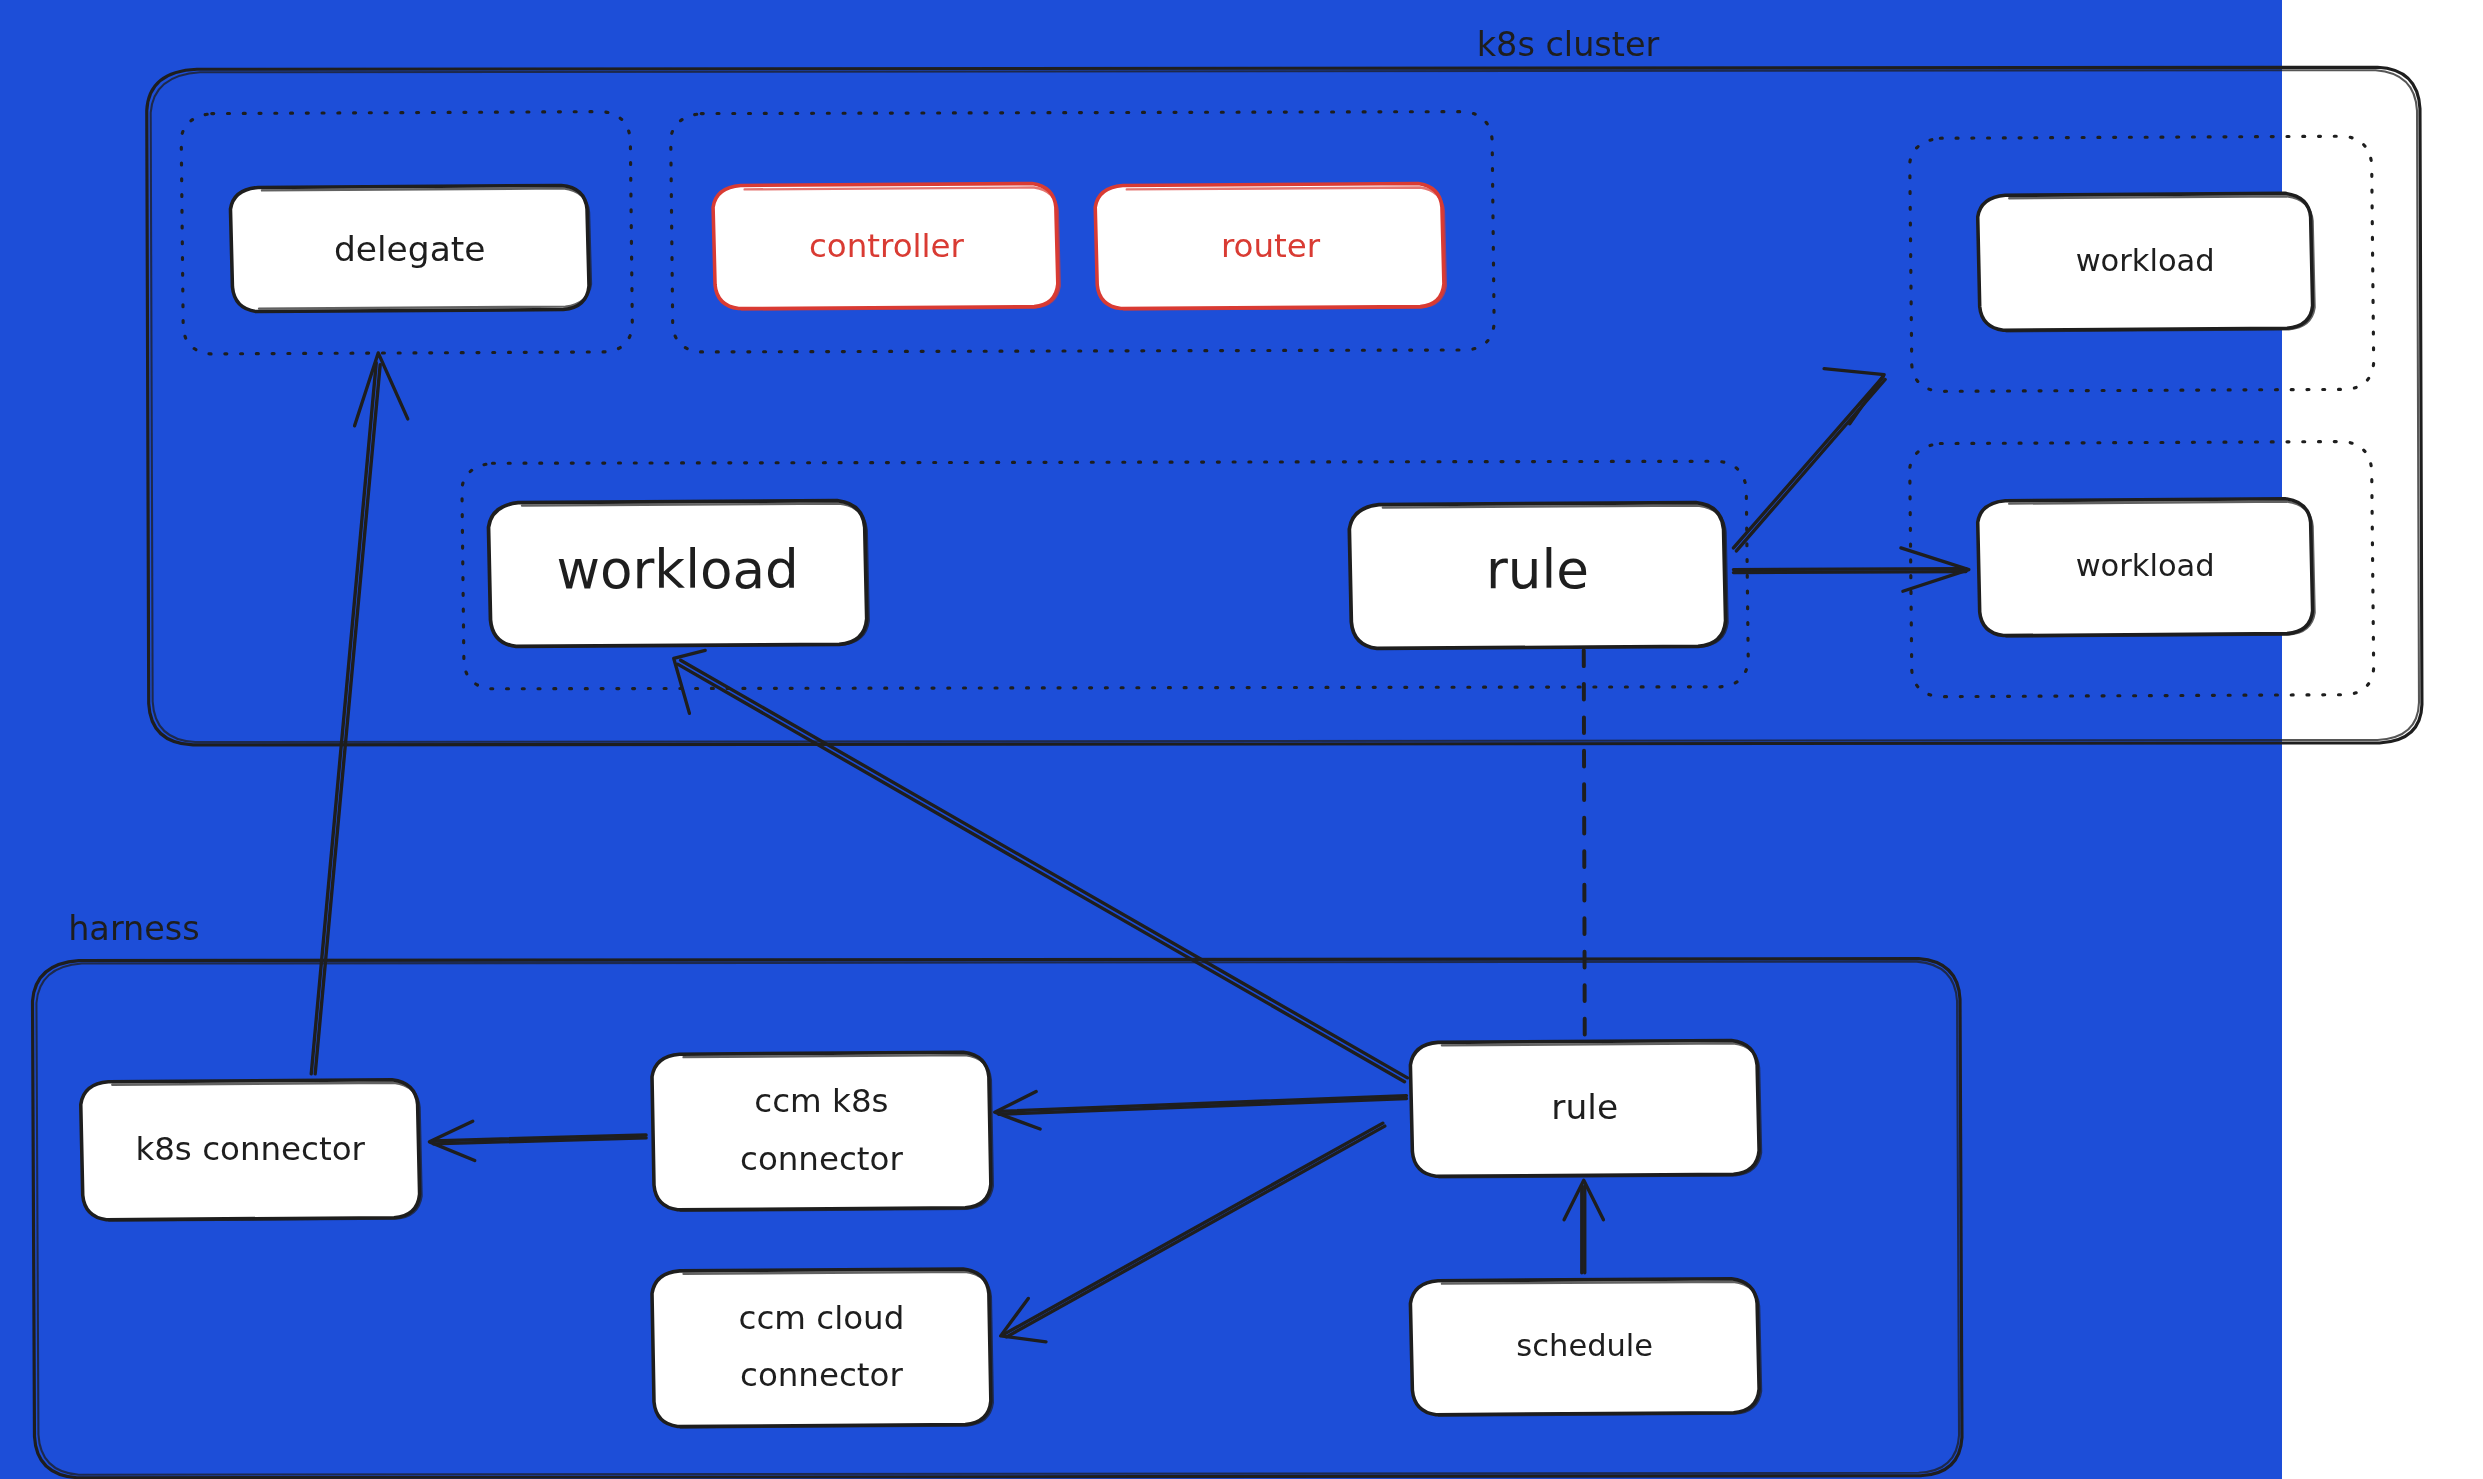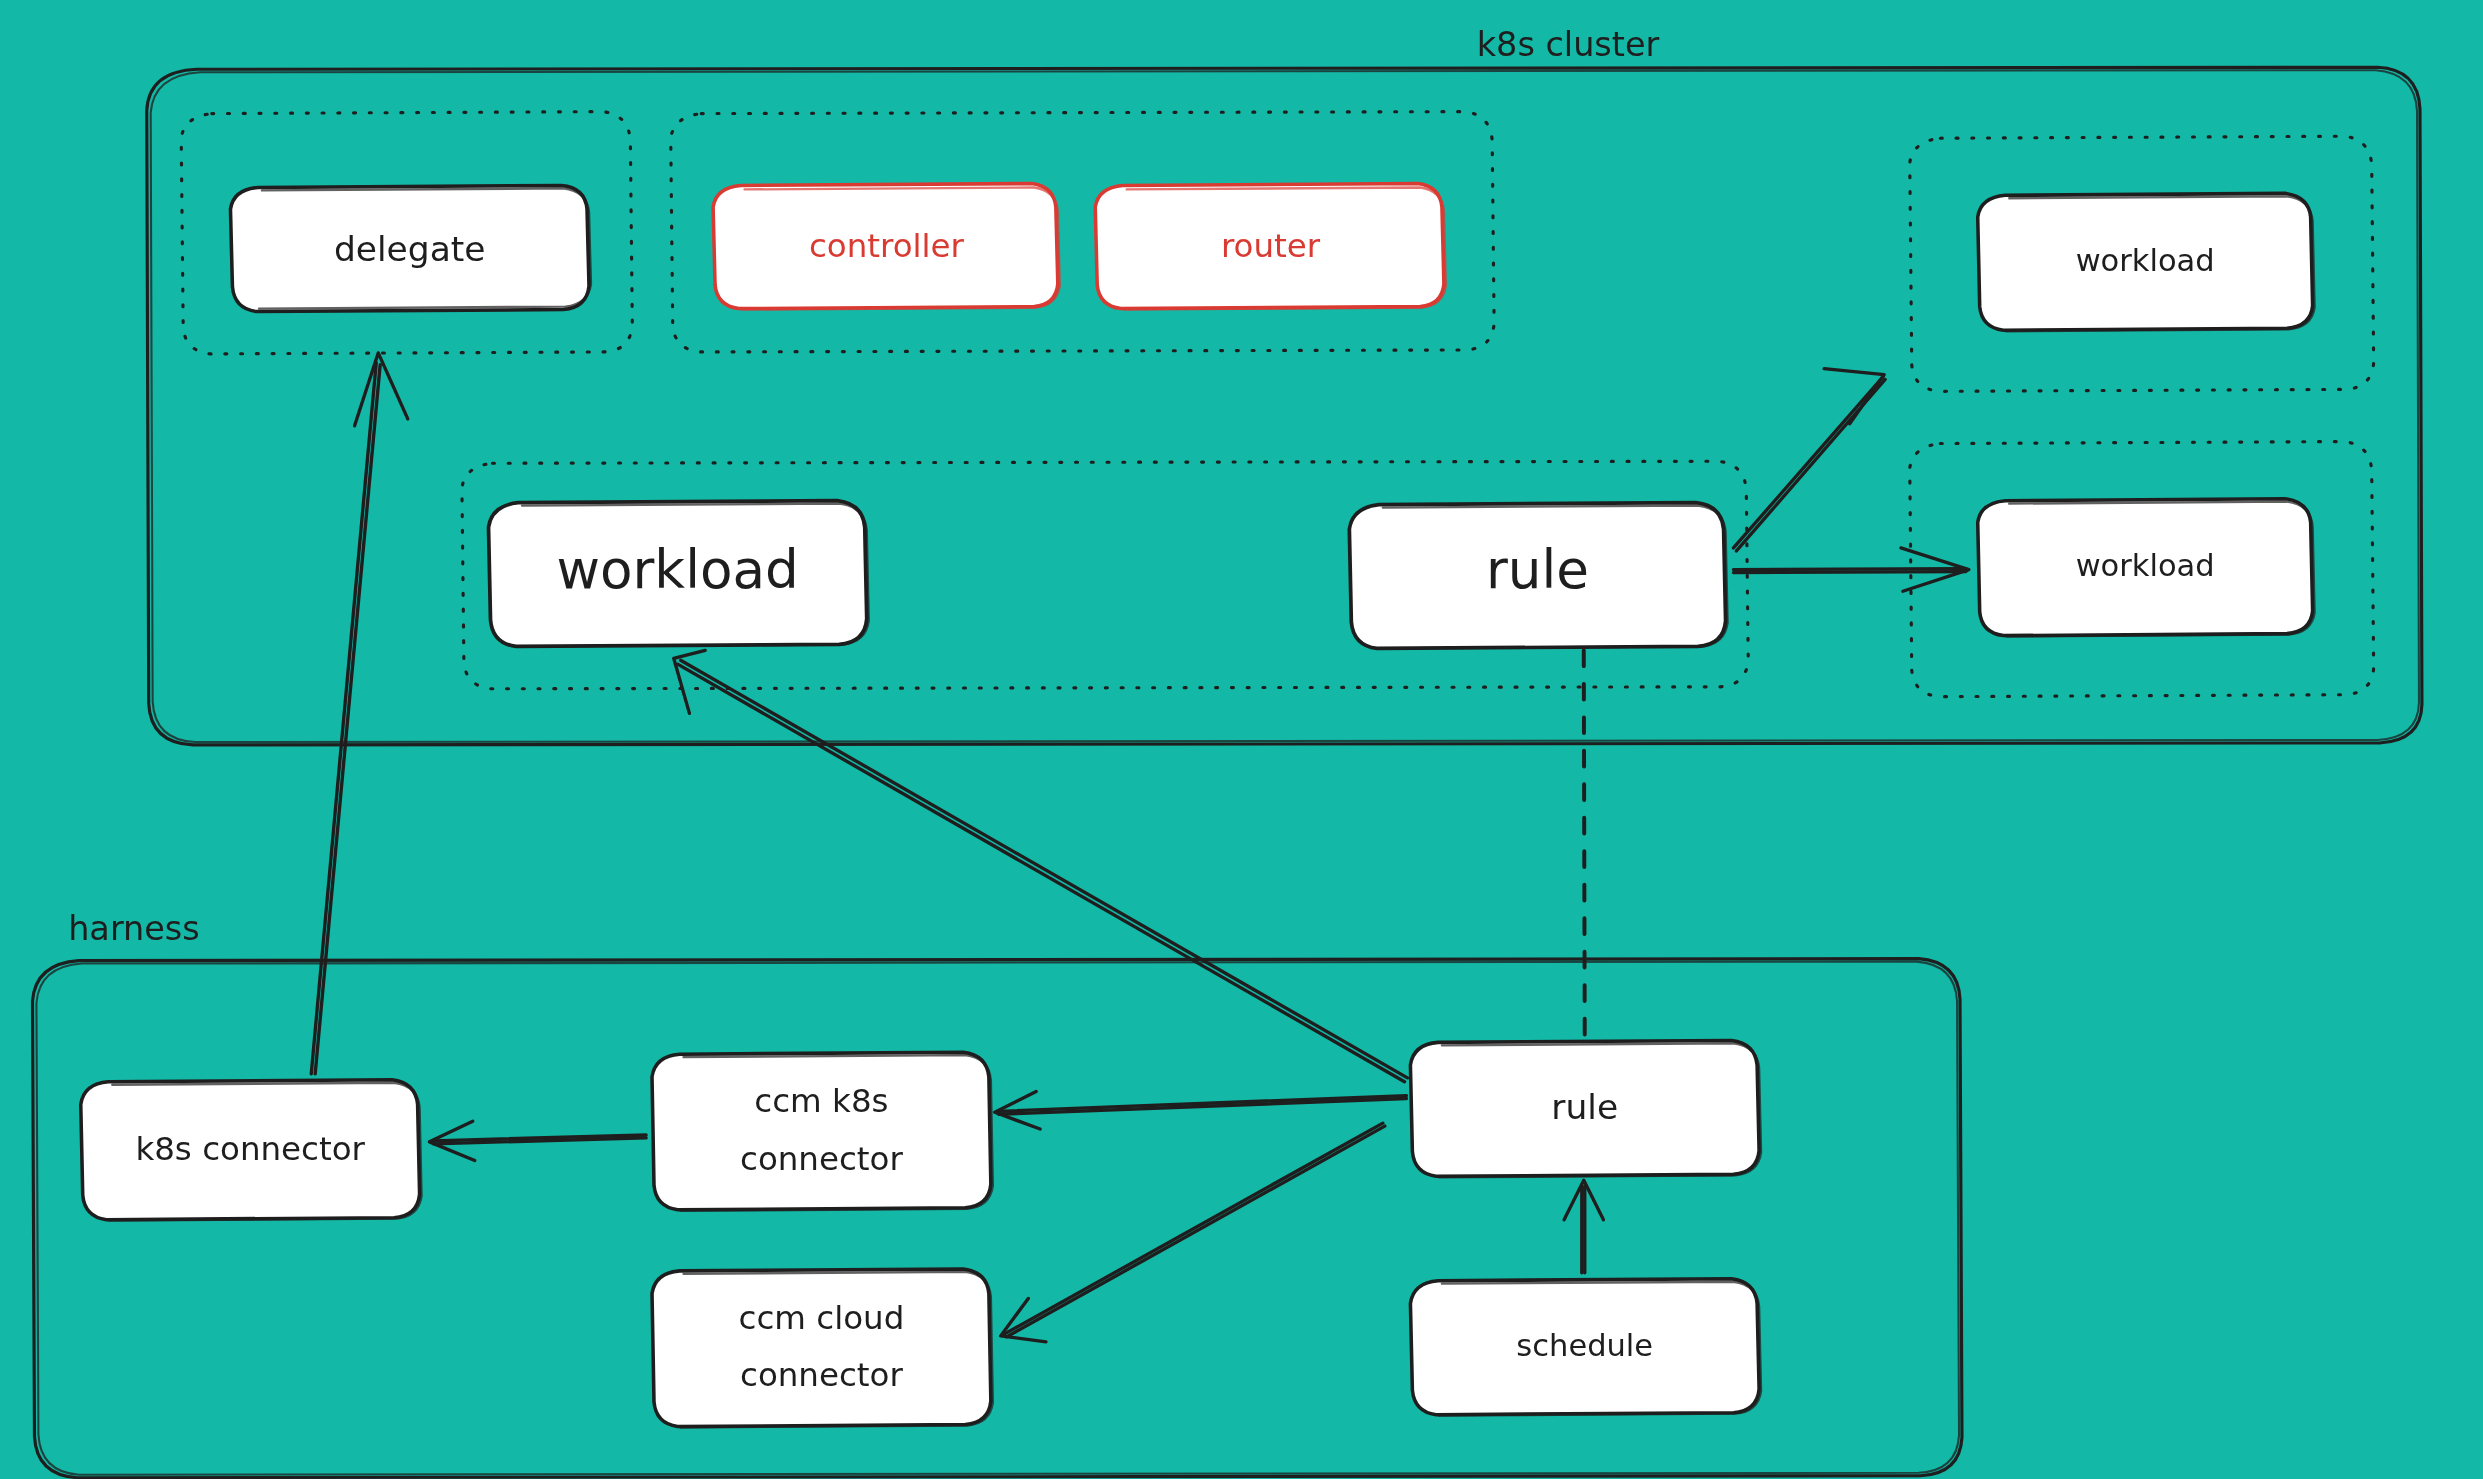--- a/index.html
+++ b/index.html
@@ -8,23 +8,23 @@
     background: #ffffff;
   }
   body {
     width: 2483px;
     height: 1480px;
     font-family: "DejaVu Sans", sans-serif;
     overflow: hidden;
   }
   #canvas {
     position: relative;
-    width: 2483px;
+    width: 2282px;
     height: 1480px;
-    background: #14b8a6;
+    background: #1d4ed8;
   }
   svg#diagram {
     position: absolute;
     top: 0;
     left: 0;
     width: 2483px;
     height: 1480px;
   }
   .node-label {
     font-family: "DejaVu Sans", sans-serif;

